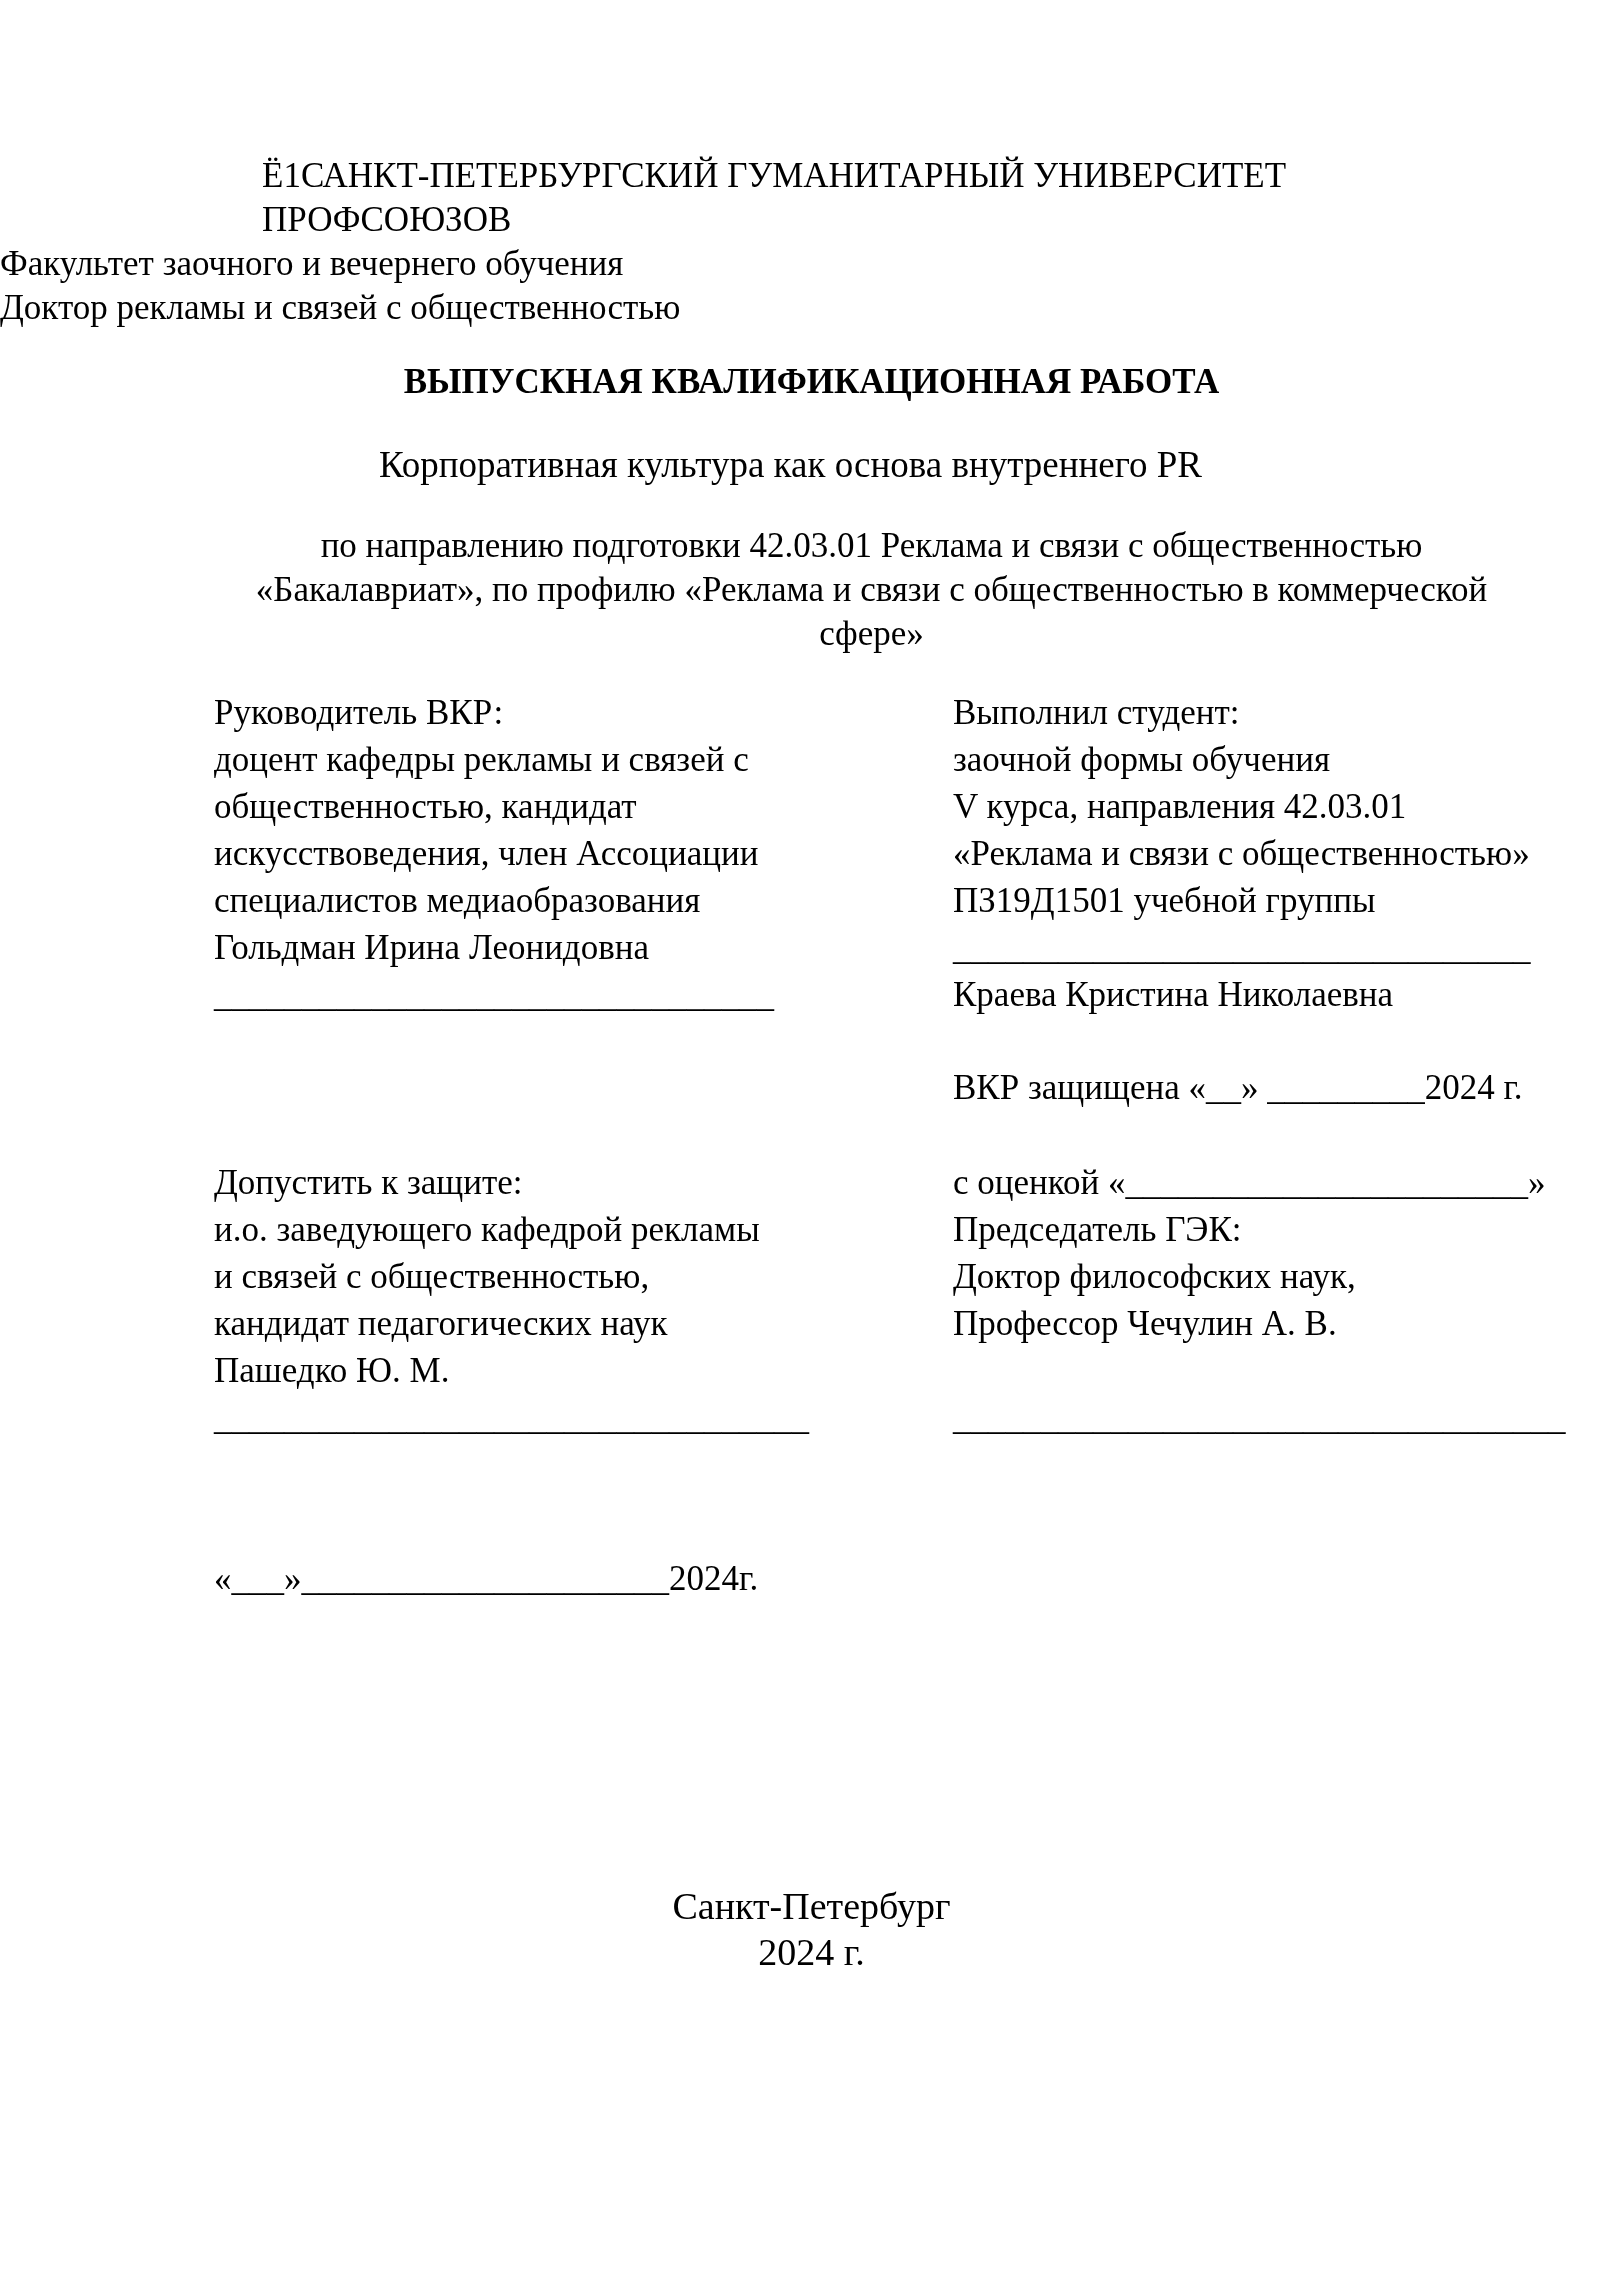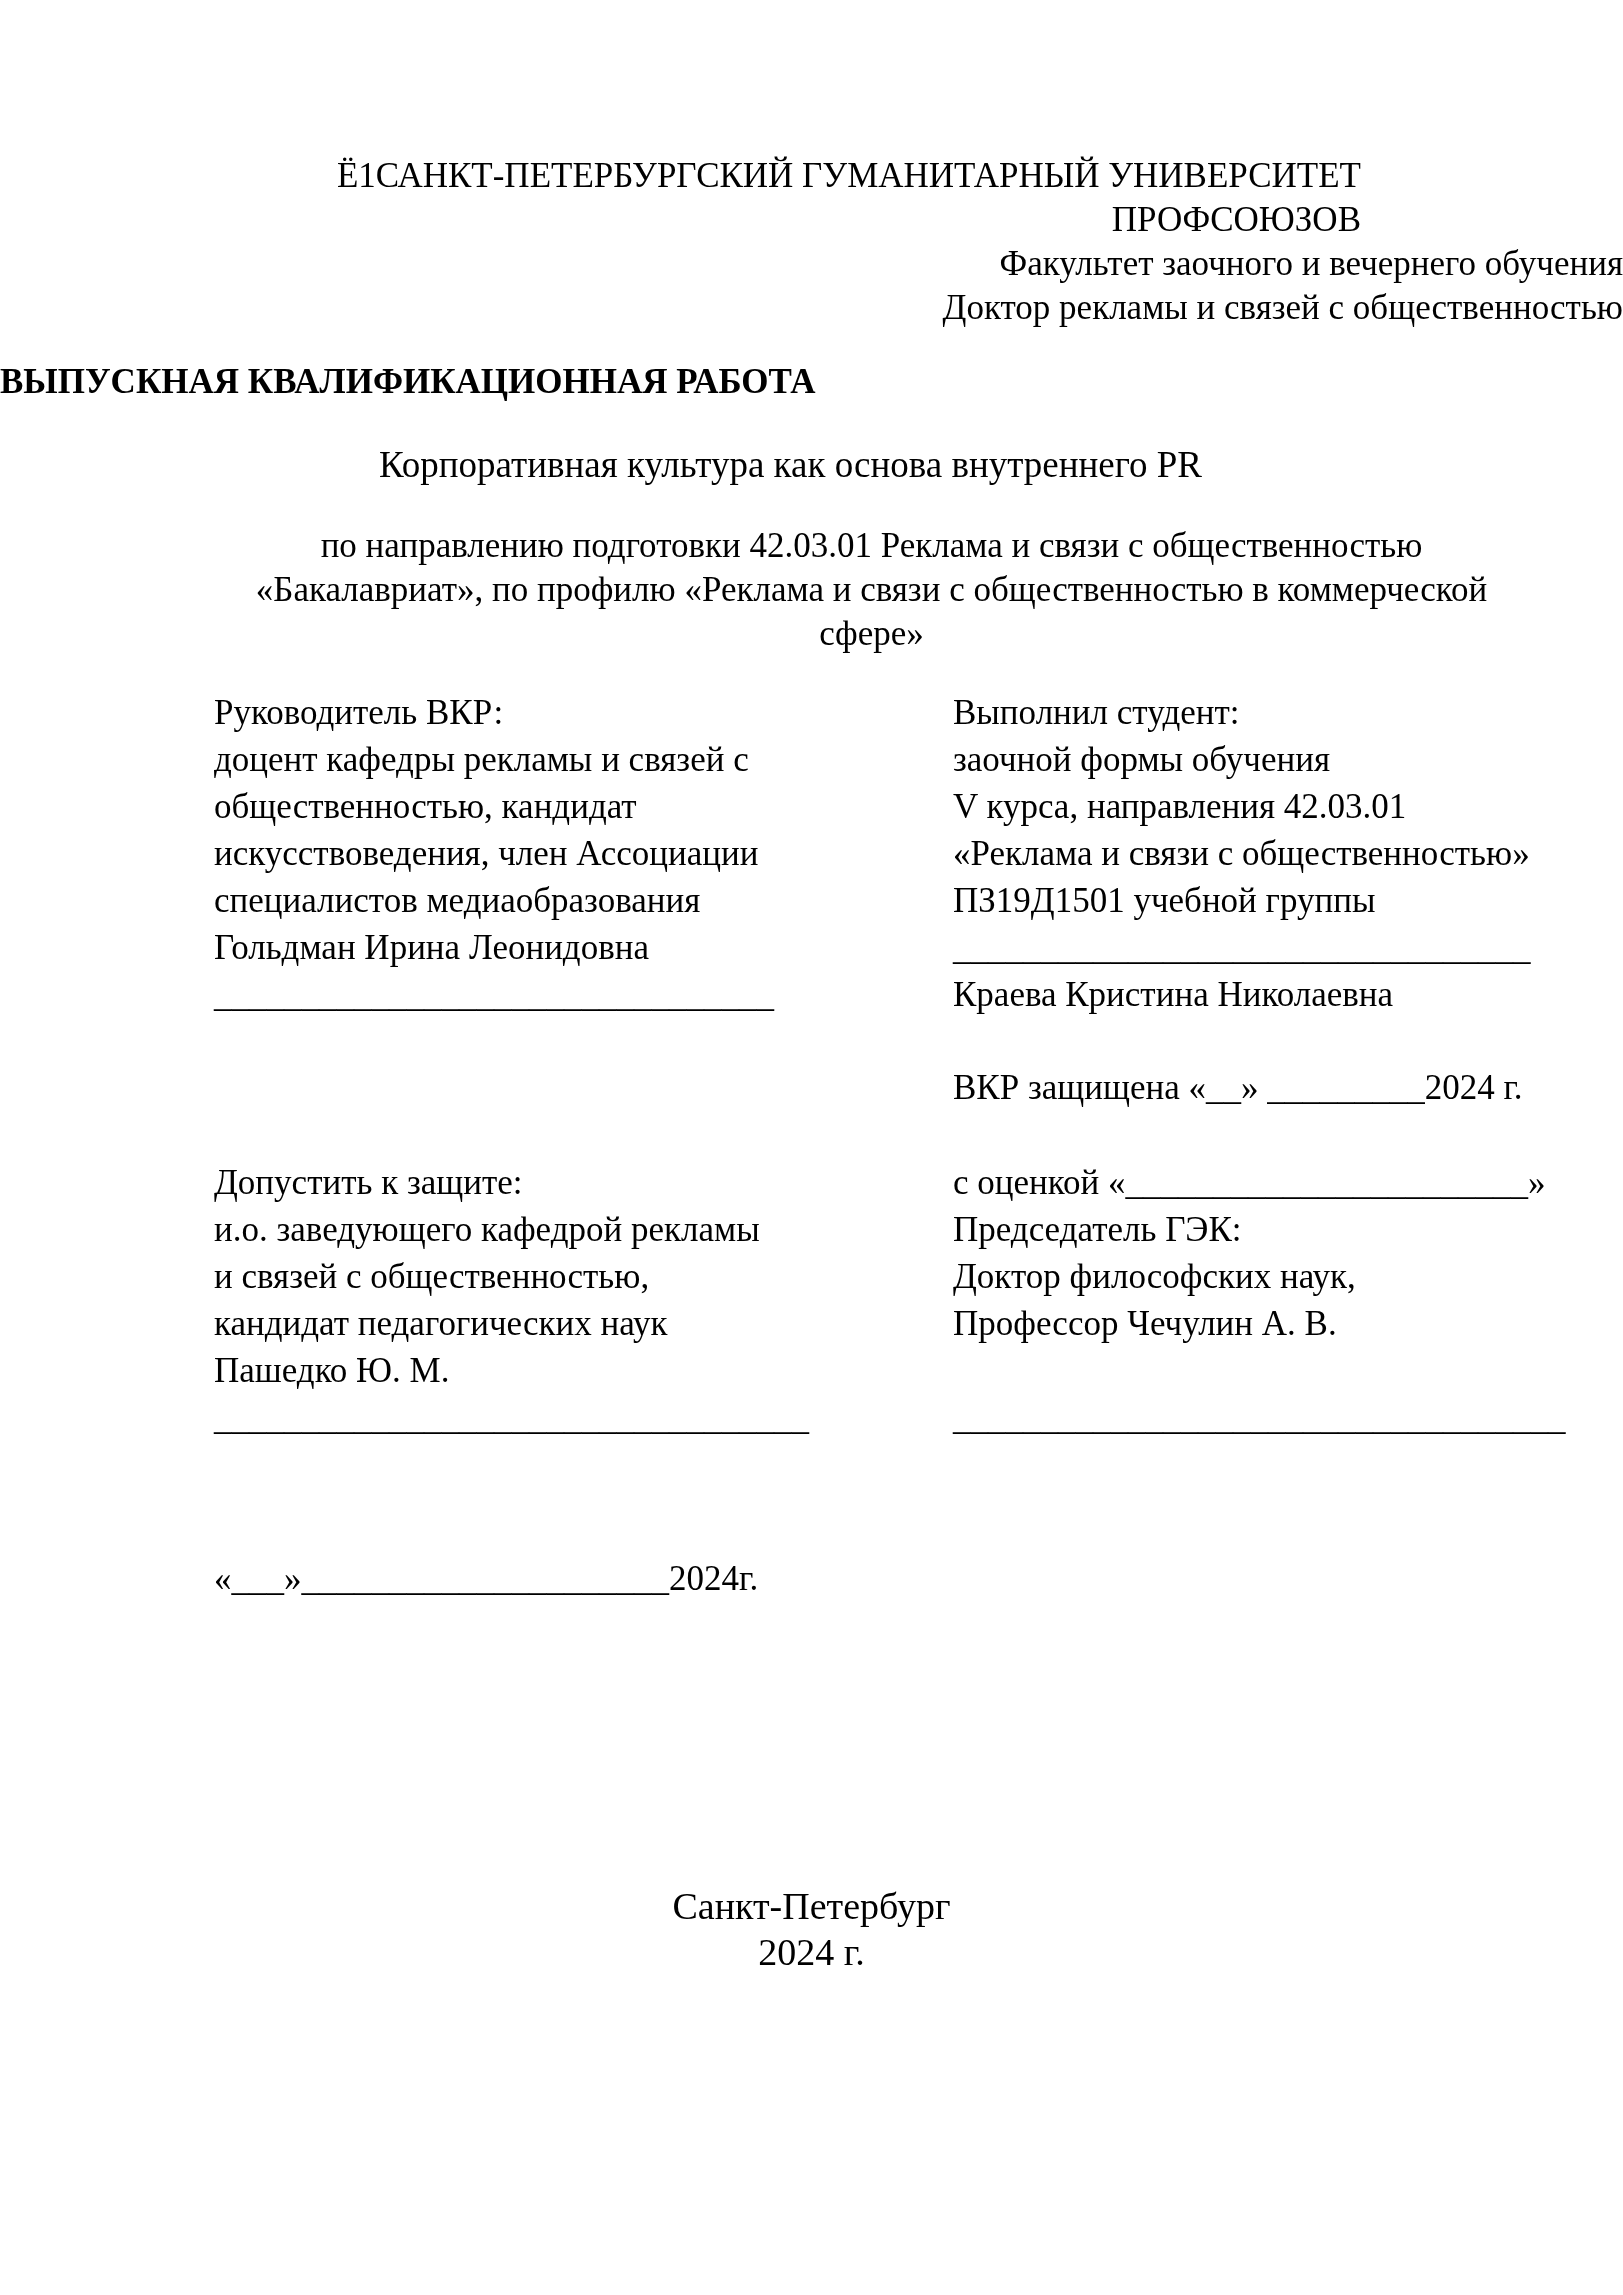--- a/index.html
+++ b/index.html
@@ -20,38 +20,38 @@
       left: 0; top: 0;
       width: 1623px;
       height: 2295px;
       background: #ffffff;
     }
     .header {
       position: absolute;
       left: 0;
       top: 154px;
       width: 1623px;
-      text-align: right;
+      text-align: left;
       font-size: 35px;
       line-height: 44px;
     }
     .header .uni-line {
       display: block;
       width: 1099px;
       margin: 0 auto;
     }
     .header .line {
       display: block;
     }
     .work-type {
       position: absolute;
       left: 0;
       top: 360px;
       width: 1623px;
-      text-align: left;
+      text-align: center;
       font-size: 35px;
       line-height: 44px;
       font-weight: bold;
     }
     .work-title {
       position: absolute;
       left: 0;
       top: 441px;
       width: 1581px;
       text-align: center;

